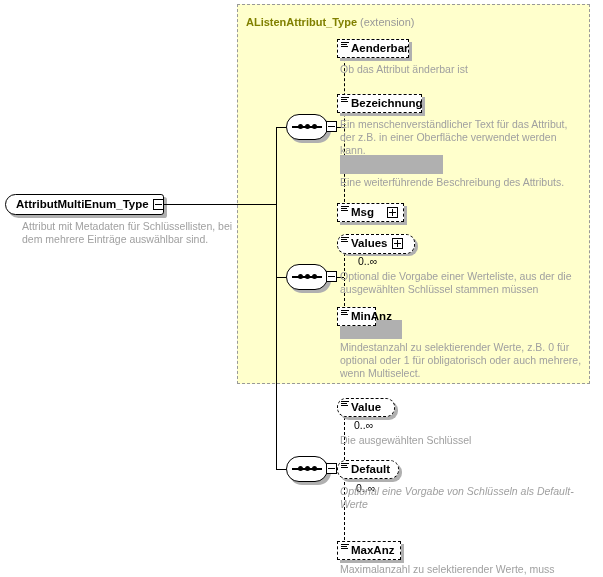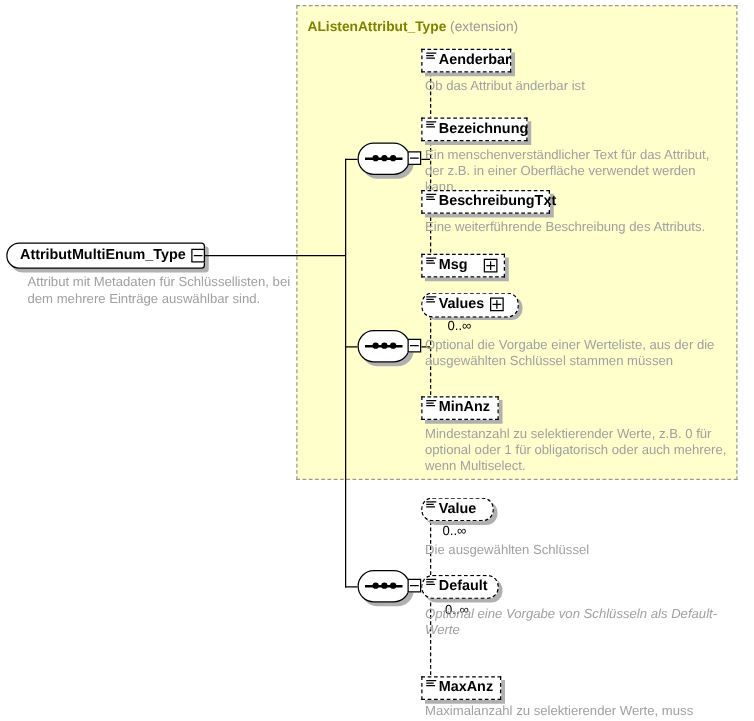--- a/index.html
+++ b/index.html
@@ -285,28 +285,20 @@
     <span class="attr-glyph">
         <i></i>
         <i></i>
         <i></i>
       </span>
     <span class="el-label">Bezeichnung</span>
   </div>
   <div class="doc" style="left:340px; top:118px; width:243px;">Ein menschenverständlicher Text für das Attribut, der z.B. in einer Oberfläche verwendet werden kann.</div>
 
   <div class="el-shadow" style="left:340px; top:155px; width:103px; height:19px;"></div>
-  <div class="el" style="left:337px; top:152px; width:103px; height:19px;">
-    <span class="attr-glyph">
-        <i></i>
-        <i></i>
-        <i></i>
-      </span>
-    <span class="el-label">BeschreibungTxt</span>
-  </div>
   <div class="doc" style="left:340px; top:176px; width:245px;">Eine weiterführende Beschreibung des Attributs.</div>
 
   <div class="el-shadow" style="left:340px; top:206px; width:67px; height:19px;"></div>
   <div class="el" style="left:337px; top:203px; width:67px; height:19px;">
     <span class="attr-glyph">
         <i></i>
         <i></i>
         <i></i>
       </span>
     <span class="el-label">Msg</span>
@@ -334,21 +326,21 @@
         <i></i>
         <i></i>
       </span>
     <span class="el-label">Values</span>
   </div>
   <div class="toggle plus" style="left:392px; top:238px;"></div>
   <div class="card" style="left:358px; top:255px;">0..∞</div>
   <div class="doc" style="left:340px; top:270px; width:243px;">Optional die Vorgabe einer Werteliste, aus der die ausgewählten Schlüssel stammen müssen</div>
 
   <div class="el-shadow" style="left:340px; top:320px; width:62px; height:19px;"></div>
-  <div class="el" style="left:337px; top:317px; width:62px; height:19px;">
+  <div class="el" style="left:337px; top:307px; width:39px; height:19px;">
     <span class="attr-glyph">
         <i></i>
         <i></i>
         <i></i>
       </span>
     <span class="el-label">MinAnz</span>
   </div>
   <div class="doc" style="left:340px; top:341px; width:245px;">Mindestanzahl zu selektierender Werte, z.B. 0 für optional oder 1 für obligatorisch oder auch mehrere, wenn Multiselect.</div>
 
   <div class="seq" style="left:286px; top:456px;">

